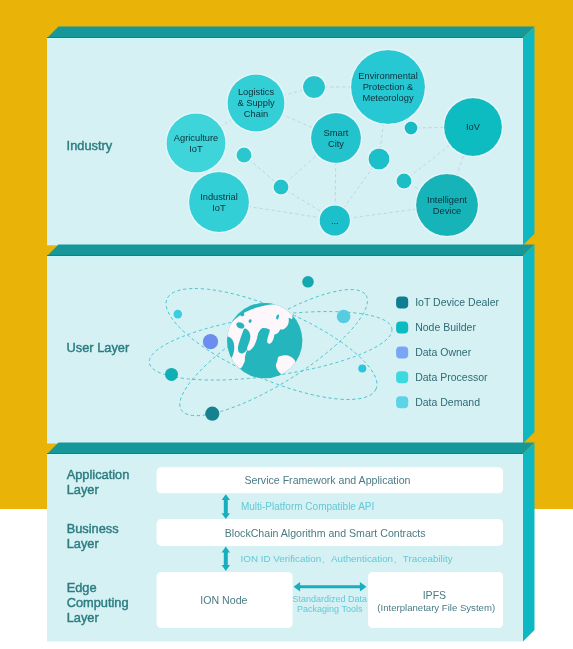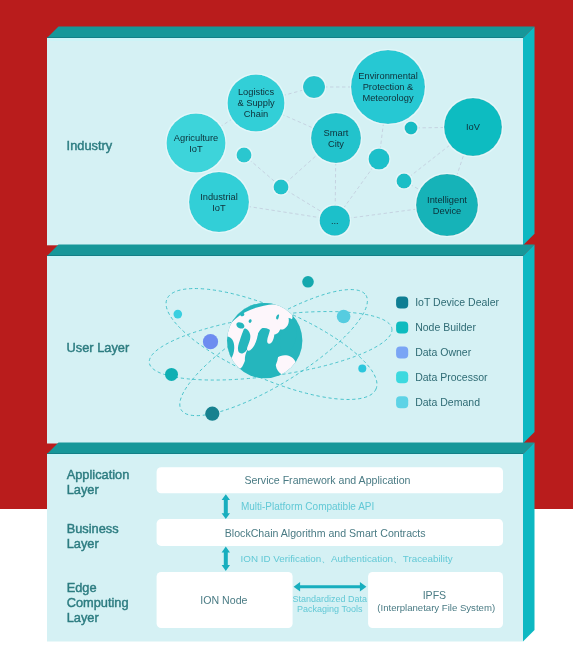--- a/index.html
+++ b/index.html
@@ -1,17 +1,17 @@
 <!DOCTYPE html>
 <html><head>
 <meta charset="utf-8">
 <style>
   html,body{margin:0;padding:0;background:#ffffff;}
   body{width:573px;height:649px;overflow:hidden;font-family:"Liberation Sans",sans-serif;}
-  #stage{position:relative;width:573px;height:509px;background:#b91c1c;}
+  #stage{position:relative;width:573px;height:509px;background:#eab308;}
   svg#diagram{position:absolute;left:0;top:0;display:block;}
   .layer-label{font-family:"Liberation Sans",sans-serif;font-size:12.8px;fill:#2C7C80;font-weight:400;stroke:#2C7C80;stroke-width:0.42px;paint-order:stroke fill;}
   .bubble-text{font-family:"Liberation Sans",sans-serif;font-size:9.3px;fill:#0E2F38;text-anchor:middle;}
   .legend-text{font-family:"Liberation Sans",sans-serif;font-size:10.5px;fill:#2E6B74;}
   .stack-label{font-family:"Liberation Sans",sans-serif;font-size:12.8px;fill:#2C7C80;font-weight:400;stroke:#2C7C80;stroke-width:0.42px;paint-order:stroke fill;}
   .box-text{font-family:"Liberation Sans",sans-serif;font-size:10.6px;fill:#4A7B84;text-anchor:middle;}
   .box-text-sm{font-family:"Liberation Sans",sans-serif;font-size:9.6px;fill:#4A7B84;text-anchor:middle;}
   .conn-text{font-family:"Liberation Sans",sans-serif;font-size:10px;fill:#63C9D6;text-anchor:middle;}
   .conn-text-sm{font-family:"Liberation Sans",sans-serif;font-size:9px;fill:#63C9D6;text-anchor:middle;}
   .link{stroke:#BFC6D8;stroke-width:.7;fill:none;stroke-dasharray:3.4 2.6;}

